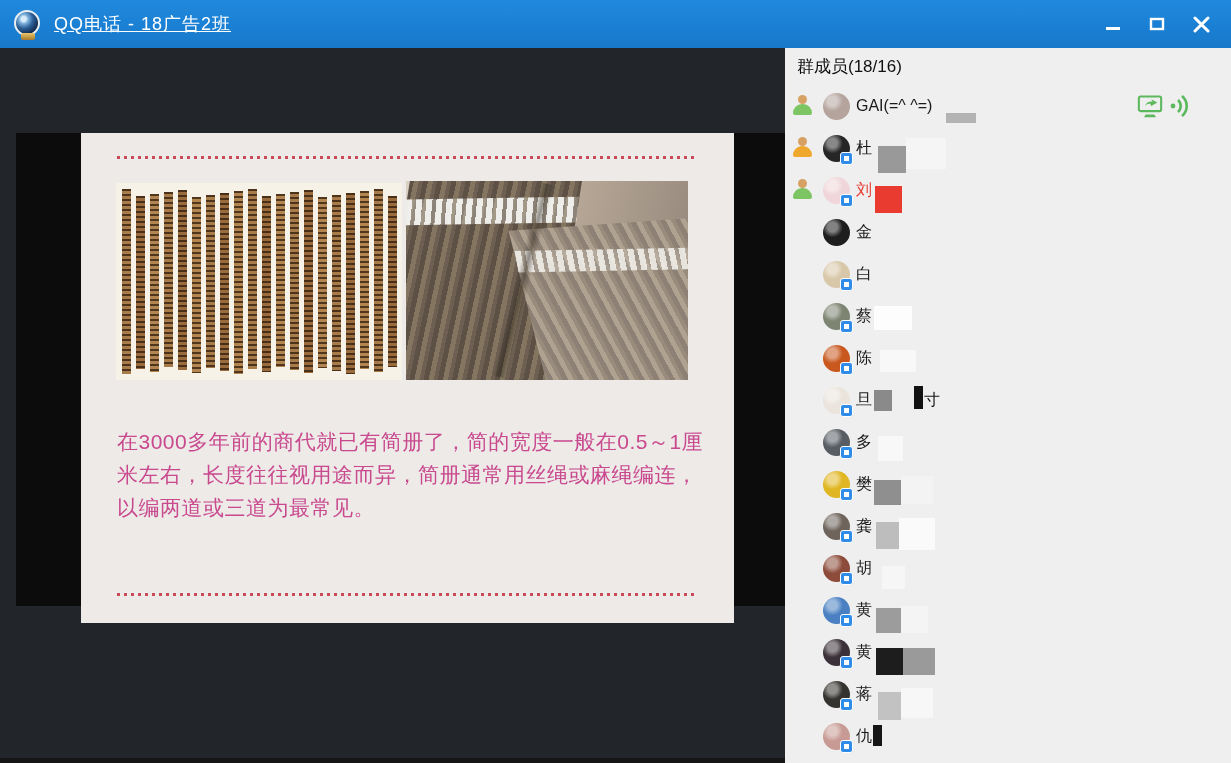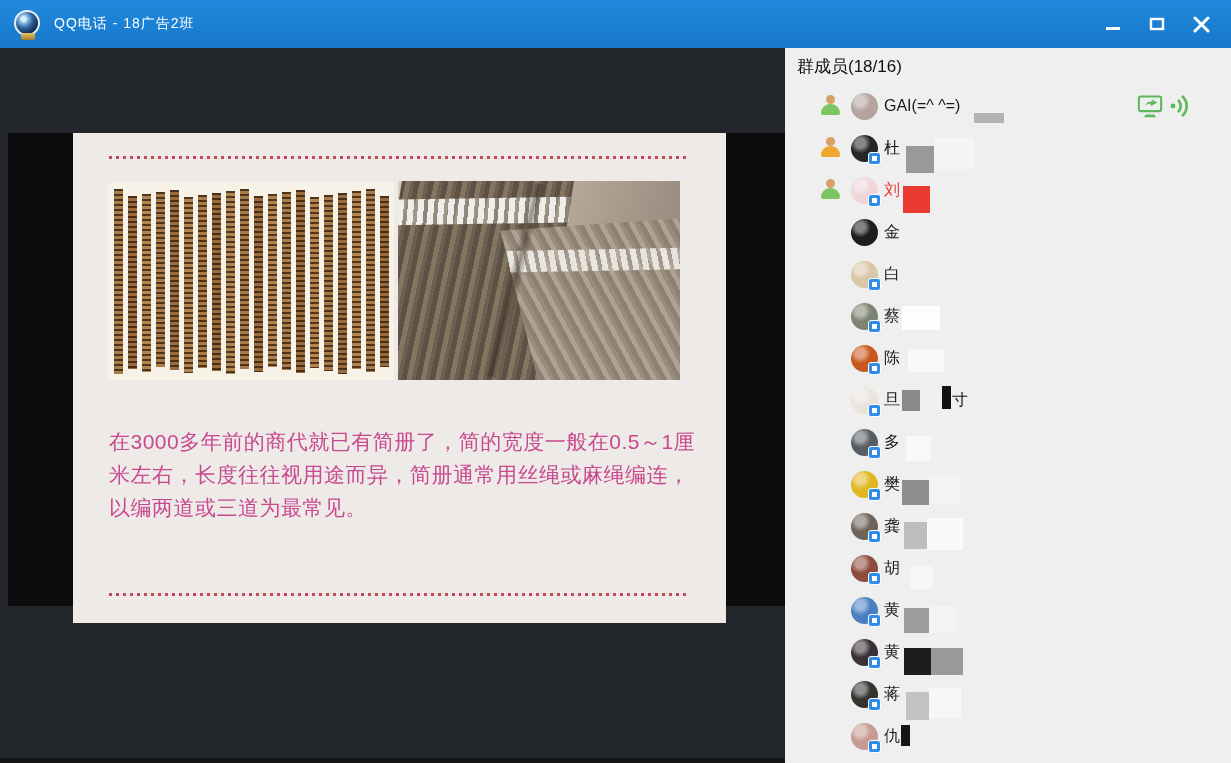--- a/index.html
+++ b/index.html
@@ -9,28 +9,28 @@
   
   .titlebar{position:absolute;left:0;top:0;width:1231px;height:48px;
     background:linear-gradient(180deg,#2189dd 0%,#1a7fd2 60%,#1878c8 100%);
     display:flex;align-items:center;color:#fff;}
   .cam-icon{position:relative;width:28px;height:28px;margin-left:14px;}
   .cam-icon .lens{position:absolute;left:0;top:0;width:26px;height:26px;border-radius:50%;
     background:radial-gradient(circle at 35% 32%, #d9ecf9 0 12%, #7fb3dd 22%, #2c5f96 45%, #12294d 75%, #0a1b36 100%);
     border:2px solid #e9eef3;box-sizing:border-box;}
   .cam-icon .base{position:absolute;left:7px;bottom:-2px;width:14px;height:7px;border-radius:2px;
     background:linear-gradient(180deg,#e8c56a,#a87a2c);}
-  .titlebar .title{margin-left:12px;font-size:14px;letter-spacing:1px;}
+  .titlebar .title{margin-left:12px;font-size:18px;letter-spacing:1px;text-decoration:underline;}
   .win-controls{position:absolute;right:8px;top:0;height:48px;display:flex;align-items:center;}
   .win-btn{width:44px;height:40px;display:flex;align-items:center;justify-content:center;cursor:default;}
   .win-btn svg{display:block;}
 
   
   .main-area{position:absolute;left:0;top:48px;width:785px;height:662px;background:#22252a;}
-  .video-frame{position:absolute;left:8px;top:85px;width:785px;height:473px;background:#0c0c0c;}
+  .video-frame{position:absolute;left:16px;top:85px;width:785px;height:473px;background:#0c0c0c;}
   .slide{position:absolute;left:65px;top:0;width:653px;height:490px;background:#edeae8;}
   .dotline{position:absolute;height:3px;
     background:repeating-linear-gradient(90deg,#c84a5a 0 3px,rgba(0,0,0,0) 3px 7px);}
   .dot-top{left:36px;top:23px;width:580px;}
   .dot-bottom{left:36px;top:460px;width:580px;}
 
   .photo-left{position:absolute;left:35px;top:50px;width:286px;height:197px;background:#f6f2e8;
     display:flex;justify-content:center;align-items:center;gap:5px;overflow:hidden;}
   .photo-left i{display:block;width:9px;flex:0 0 9px;}
 
@@ -58,21 +58,21 @@
   
   .toolbar{position:absolute;left:0;top:710px;width:785px;height:53px;background:#161616;}
   .tbtn{position:absolute;top:0;height:53px;display:flex;align-items:center;justify-content:center;cursor:default;}
   .signal{position:absolute;left:600px;top:0;height:53px;display:flex;align-items:flex-end;gap:3px;padding-bottom:19px;box-sizing:border-box;}
   .time{position:absolute;left:646px;top:0;height:53px;display:flex;align-items:center;color:#9a9a9a;font-size:20px;}
 
   
   .sidebar{position:absolute;left:785px;top:48px;width:446px;height:715px;background:#efefef;overflow:hidden;}
   .sb-header{position:absolute;left:12px;top:7px;font-size:17px;color:#111;}
   .member-list{position:absolute;left:0;top:37px;width:446px;}
-  .member-row{position:relative;height:42px;display:flex;align-items:center;padding-left:36px;box-sizing:border-box;cursor:default;}
+  .member-row{position:relative;height:42px;display:flex;align-items:center;padding-left:8px;box-sizing:border-box;cursor:default;}
   .status-slot{width:30px;height:22px;position:relative;flex:0 0 30px;}
   .p-head{position:absolute;left:5px;top:0;width:9px;height:9px;border-radius:50%;background:#d7a164;}
   .p-body{position:absolute;left:0;top:9px;width:19px;height:11px;border-radius:9px 9px 2px 2px;}
   .st-online .p-body{background:#7dc463;}
   .st-away .p-body{background:#f0a72e;}
   .avatar{position:relative;width:27px;height:27px;border-radius:50%;flex:0 0 27px;margin-right:6px;}
   .badge{position:absolute;right:-3px;bottom:-3px;width:13px;height:13px;border-radius:3px;
     background:#2f8ce8;border:1px solid #fff;box-sizing:border-box;}
   .badge:after{content:"";position:absolute;left:3px;top:3px;width:5px;height:5px;background:#fff;}
   .m-name{font-size:16px;color:#1a1a1a;white-space:nowrap;position:relative;}

